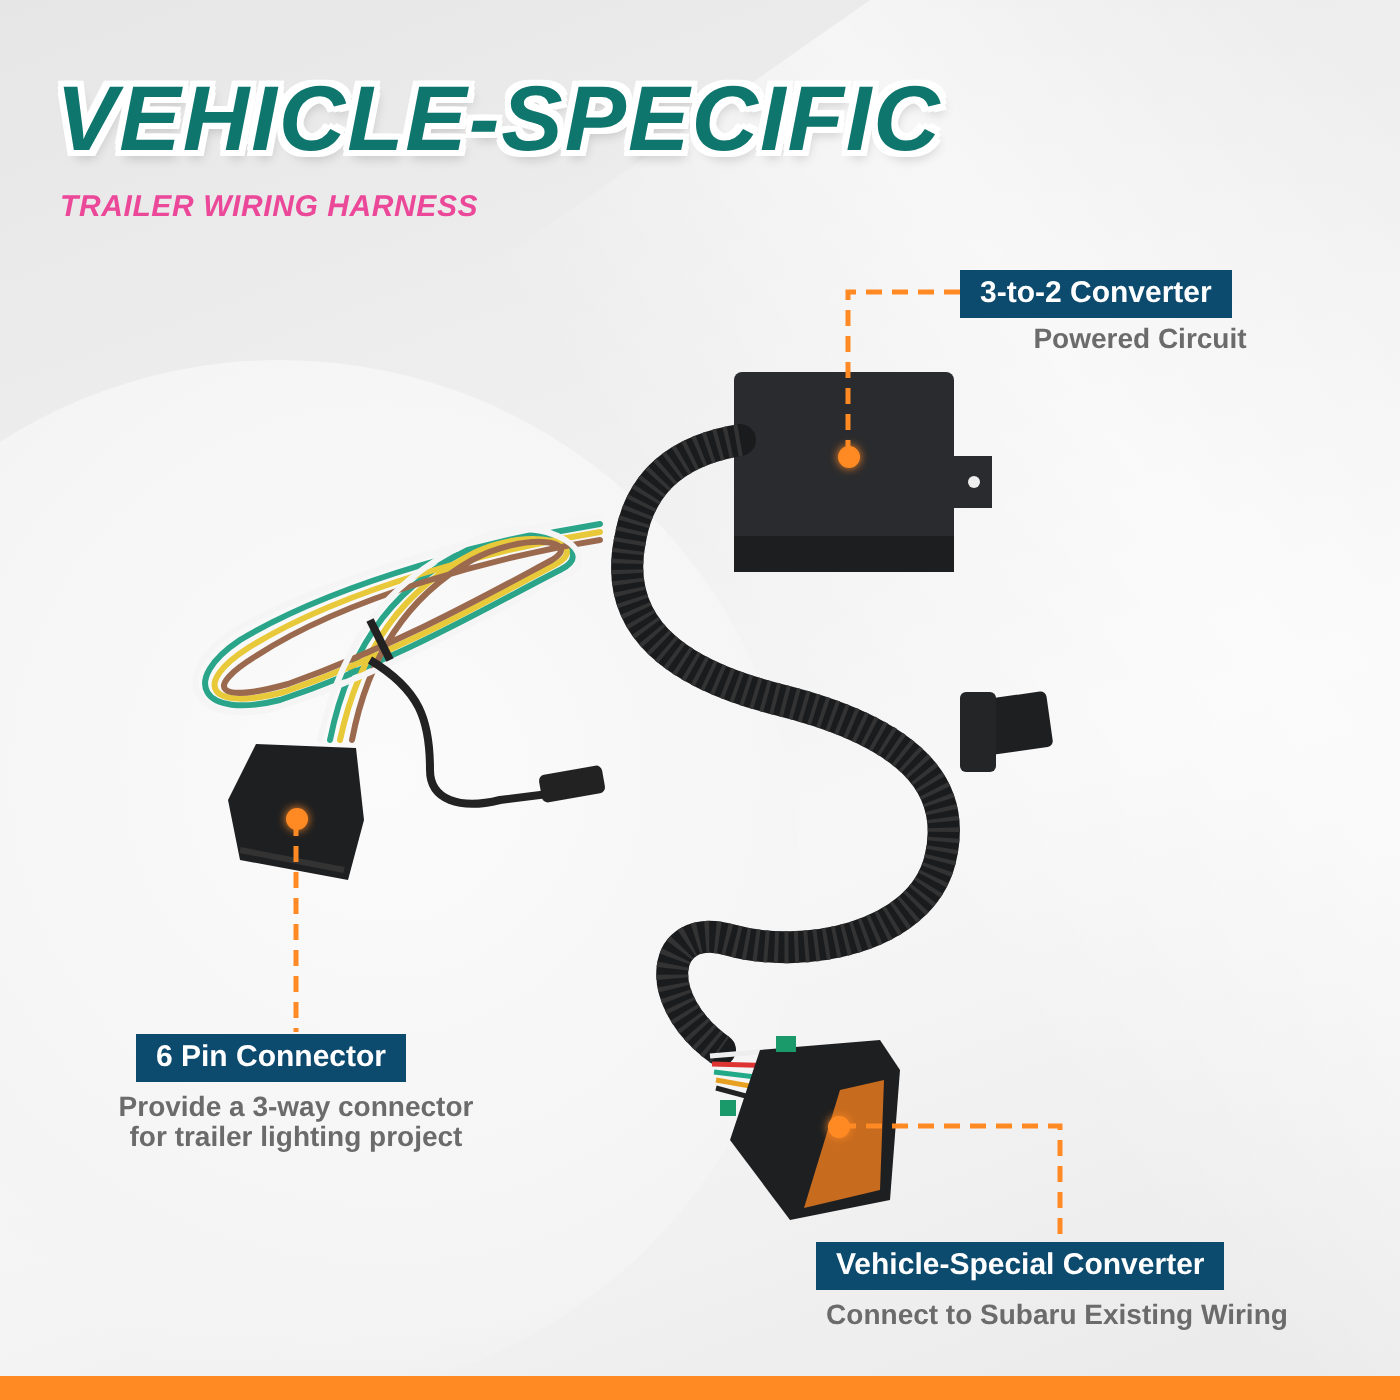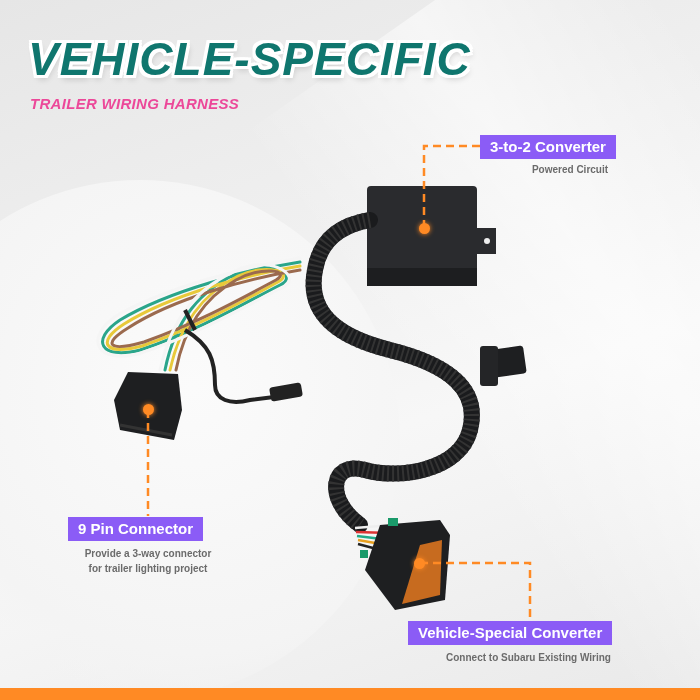--- a/index.html
+++ b/index.html
@@ -8,23 +8,23 @@
          background: linear-gradient(160deg, #e6e6e6 0%, #f1f1f1 40%, #f7f7f7 60%, #e9e9e9 100%); }
   .bg-swoosh { position:absolute; left:-120px; top:180px; width:520px; height:520px; border-radius:50%;
                background: radial-gradient(circle at 60% 40%, #fbfbfb 0%, #f4f4f4 60%, rgba(240,240,240,0) 72%); }
   .bg-swoosh2 { position:absolute; right:-160px; top:-60px; width:420px; height:820px; transform:rotate(-35deg);
                 background: linear-gradient(90deg, rgba(255,255,255,0) 0%, rgba(255,255,255,0.55) 50%, rgba(255,255,255,0) 100%); }
   .headline { position:absolute; left:28px; top:36px; font-size:46px; font-weight:900; font-style:italic;
               color:#0f766e; letter-spacing:1px; line-height:1;
               text-shadow: -3px -3px 0 #fff, 3px -3px 0 #fff, -3px 3px 0 #fff, 3px 3px 0 #fff,
                            0 3px 0 #fff, 0 -3px 0 #fff, 3px 0 0 #fff, -3px 0 0 #fff, 2px 4px 6px rgba(0,0,0,0.18); }
   .subhead { position:absolute; left:30px; top:95px; font-size:15px; font-weight:700; font-style:italic; color:#ec4899; letter-spacing:0.3px; }
-  .callout-label { position:absolute; background:#8b5cf6; color:#fff; font-weight:700; font-size:15px;
+  .callout-label { position:absolute; background:#0c4a6e; color:#fff; font-weight:700; font-size:15px;
                    padding:3px 10px; white-space:nowrap; line-height:18px; }
-  .callout-desc { position:absolute; color:#6b6b6b; font-weight:700; font-size:10px; text-align:center; line-height:15px; white-space:nowrap; }
+  .callout-desc { position:absolute; color:#6b6b6b; font-weight:700; font-size:14px; text-align:center; line-height:15px; white-space:nowrap; }
   .dot { position:absolute; width:11px; height:11px; border-radius:50%; background:#ff8a24; box-shadow:0 0 5px #ff8a24; }
   .bottom-bar { position:absolute; left:0; bottom:0; width:700px; height:12px; background:#ff8a24; }
   svg.product { position:absolute; left:0; top:0; }
 </style>
 </head>
 <body>
 
 <div class="bg-swoosh"></div>
 <div class="bg-swoosh2"></div>
 
@@ -89,21 +89,21 @@
 
 <div class="dot" style="left:419px;top:223px"></div>
 <div class="dot" style="left:143px;top:404px"></div>
 <div class="dot" style="left:414px;top:558px"></div>
 
 <div class="callout-label" style="left:480px;top:135px">3-to-2 Converter</div>
 <div class="callout-desc" style="left:490px;top:162px;width:160px">
   <div>Powered Circuit</div>
 </div>
 
-<div class="callout-label" style="left:68px;top:517px">9 Pin Connector</div>
+<div class="callout-label" style="left:68px;top:517px">6 Pin Connector</div>
 <div class="callout-desc" style="left:48px;top:546px;width:200px">
   <div>Provide a 3-way connector</div>
   <div>for trailer lighting project</div>
 </div>
 
 <div class="callout-label" style="left:408px;top:621px">Vehicle-Special Converter</div>
 <div class="callout-desc" style="left:406px;top:650px;width:245px;text-align:center">
   <div>Connect to Subaru Existing Wiring</div>
 </div>
 

